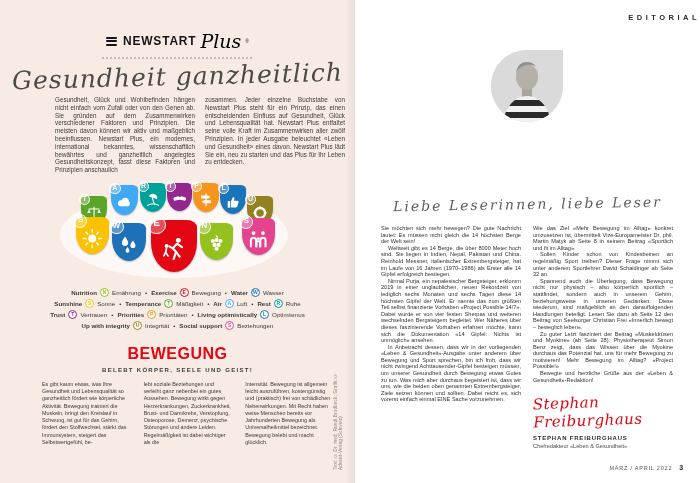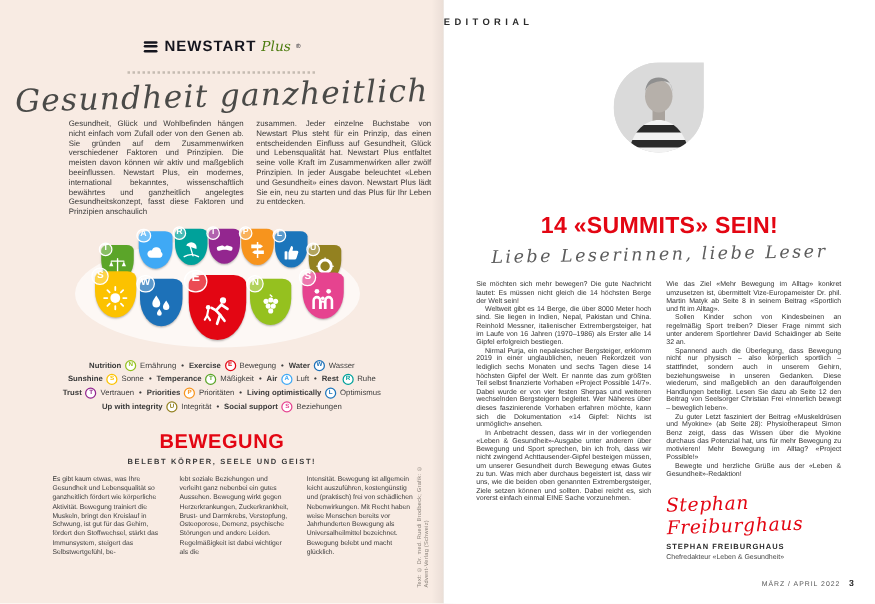--- a/index.html
+++ b/index.html
@@ -4,21 +4,21 @@
 <style>
   html,body{margin:0;padding:0;}
   body{width:700px;height:483px;font-family:"Liberation Sans",sans-serif;background:#fff;}
   .spread{position:relative;width:700px;height:483px;overflow:hidden;background:#fff;}
   
   .left-page{position:absolute;left:0;top:0;width:355px;height:483px;background:var(--leftbg,#f8ebe3);}
   .logo{position:absolute;top:30px;left:0;width:100%;display:flex;justify-content:center;align-items:center;gap:4px;}
   .logo-bars{display:inline-flex;flex-direction:column;gap:1.5px;margin-right:2px;}
   .logo-bars i{display:block;width:11px;height:2px;background:#15151e;border-radius:1px;}
   .logo-brand{font-weight:bold;font-size:12px;letter-spacing:.8px;color:#15151e;}
-  .logo-plus{font-family:"DejaVu Serif",serif;font-style:italic;font-size:11px;color:#4d7c0f;}
+  .logo-plus{font-family:"DejaVu Serif",serif;font-style:italic;font-size:19px;color:#000000;}
   .logo-reg{font-size:5px;color:#15151e;vertical-align:top;}
   .dotted-rule{position:absolute;top:57px;left:102px;width:150px;border-top:2px dotted #c5bcb2;}
   .script-heading{position:absolute;top:62px;left:0;width:100%;margin:0;text-align:center;
     font-family:"DejaVu Serif",serif;font-style:italic;font-weight:normal;font-size:25px;
     letter-spacing:1px;color:#4a4a48;transform:rotate(-1.5deg);}
   .intro-cols{position:absolute;left:55px;top:96px;width:290px;display:flex;gap:10px;}
   .intro-cols p{margin:0;width:140px;font-size:6.3px;line-height:1.24;text-align:justify;color:#3b3b3b;}
   
   .badges{position:absolute;left:55px;top:180px;width:290px;height:110px;}
   .badge-ellipse{position:absolute;left:5px;top:12px;width:228px;height:86px;background:#fff;opacity:.65;border-radius:50%;}
@@ -55,21 +55,21 @@
     font-size:6px;font-weight:bold;letter-spacing:1.3px;color:#3b3b3b;}
   .bew-cols{position:absolute;left:42px;top:381px;width:292px;display:flex;gap:13px;}
   .bew-cols p{margin:0;width:89px;font-size:5.4px;line-height:1.34;color:#3b3b3b;}
   .credit-vertical{position:absolute;left:333px;top:360px;height:110px;writing-mode:vertical-rl;
     transform:rotate(180deg);font-size:4.5px;color:#8e867e;letter-spacing:.2px;}
   
   .fold{position:absolute;left:345px;top:0;width:20px;height:483px;pointer-events:none;
     background:linear-gradient(90deg,rgba(0,0,0,0) 0%,rgba(0,0,0,.05) 45%,rgba(0,0,0,.08) 52%,rgba(0,0,0,0) 100%);}
   
   .right-page{position:absolute;left:355px;top:0;width:345px;height:483px;background:#fff;}
-  .kicker{position:absolute;top:13px;left:0;width:100%;text-align:left;
+  .kicker{position:absolute;top:13px;left:0;width:100%;text-align:right;
     font-size:7.5px;font-weight:bold;letter-spacing:3.5px;color:#2c2c2c;}
   .portrait{position:absolute;top:50px;left:136px;width:72px;height:72px;
     border-radius:50% 0 50% 50%;overflow:hidden;background:#dcdcdc;}
   .portrait svg{display:block;width:100%;height:100%;}
   .headline{position:absolute;top:148px;left:0;width:100%;margin:0;text-align:center;
     font-size:18.5px;font-weight:800;line-height:21px;color:var(--accent,#e30613);letter-spacing:.2px;}
   .salutation{position:absolute;top:196px;left:0;width:100%;text-align:center;
     font-family:"DejaVu Serif",serif;font-style:italic;font-size:14px;letter-spacing:2px;color:#5c5c5c;transform:rotate(-1deg);}
   .edit-cols{position:absolute;left:26px;top:225px;width:293px;display:flex;gap:12px;}
   .edit-col{width:140px;}
@@ -368,21 +368,20 @@
         <g clip-path="url(#torso)">
           <rect x="10" y="44" width="52" height="30" fill="#f2f2f2"></rect>
           <rect x="10" y="50" width="52" height="6" fill="#2a2a2a"></rect>
           <rect x="10" y="62" width="52" height="6" fill="#2a2a2a"></rect>
         </g>
       </svg>
     </div>
 
     <h1 class="headline">
       <br>
-      <span>14 «SUMMITS» SEIN!</span>
     </h1>
     <div class="salutation">Liebe Leserinnen, liebe Leser</div>
 
     <div class="edit-cols">
       <div class="edit-col">
           <p>Sie möchten sich mehr bewegen? Die gute Nachricht lautet: Es müssen nicht gleich die 14 höchsten Berge der Welt sein!</p>
           <p>Weltweit gibt es 14 Berge, die über 8000 Meter hoch sind. Sie liegen in Indien, Nepal, Pakistan und China. Reinhold Messner, italienischer Extrembergsteiger, hat im Laufe von 16 Jahren (1970–1986) als Erster alle 14 Gipfel erfolgreich bestiegen.</p>
           <p>Nirmal Purja, ein nepalesischer Bergsteiger, erklomm 2019 in einer unglaublichen, neuen Rekordzeit von lediglich sechs Monaten und sechs Tagen diese 14 höchsten Gipfel der Welt. Er nannte das zum größten Teil selbst finanzierte Vorhaben «Project Possible 14/7». Dabei wurde er von vier festen Sherpas und weiteren wechselnden Bergsteigern begleitet. Wer Näheres über dieses faszinierende Vorhaben erfahren möchte, kann sich die Dokumentation «14 Gipfel: Nichts ist unmöglich» ansehen.</p>
           <p>In Anbetracht dessen, dass wir in der vorliegenden «Leben &amp; Gesundheit»-Ausgabe unter anderem über Bewegung und Sport sprechen, bin ich froh, dass wir nicht zwingend Achttausender-Gipfel besteigen müssen, um unserer Gesundheit durch Bewegung etwas Gutes zu tun. Was mich aber durchaus begeistert ist, dass wir uns, wie die beiden oben genannten Extrembergsteiger, Ziele setzen können und sollten. Dabei reicht es, sich vorerst einfach einmal EINE Sache vorzunehmen.</p>
         </div>

